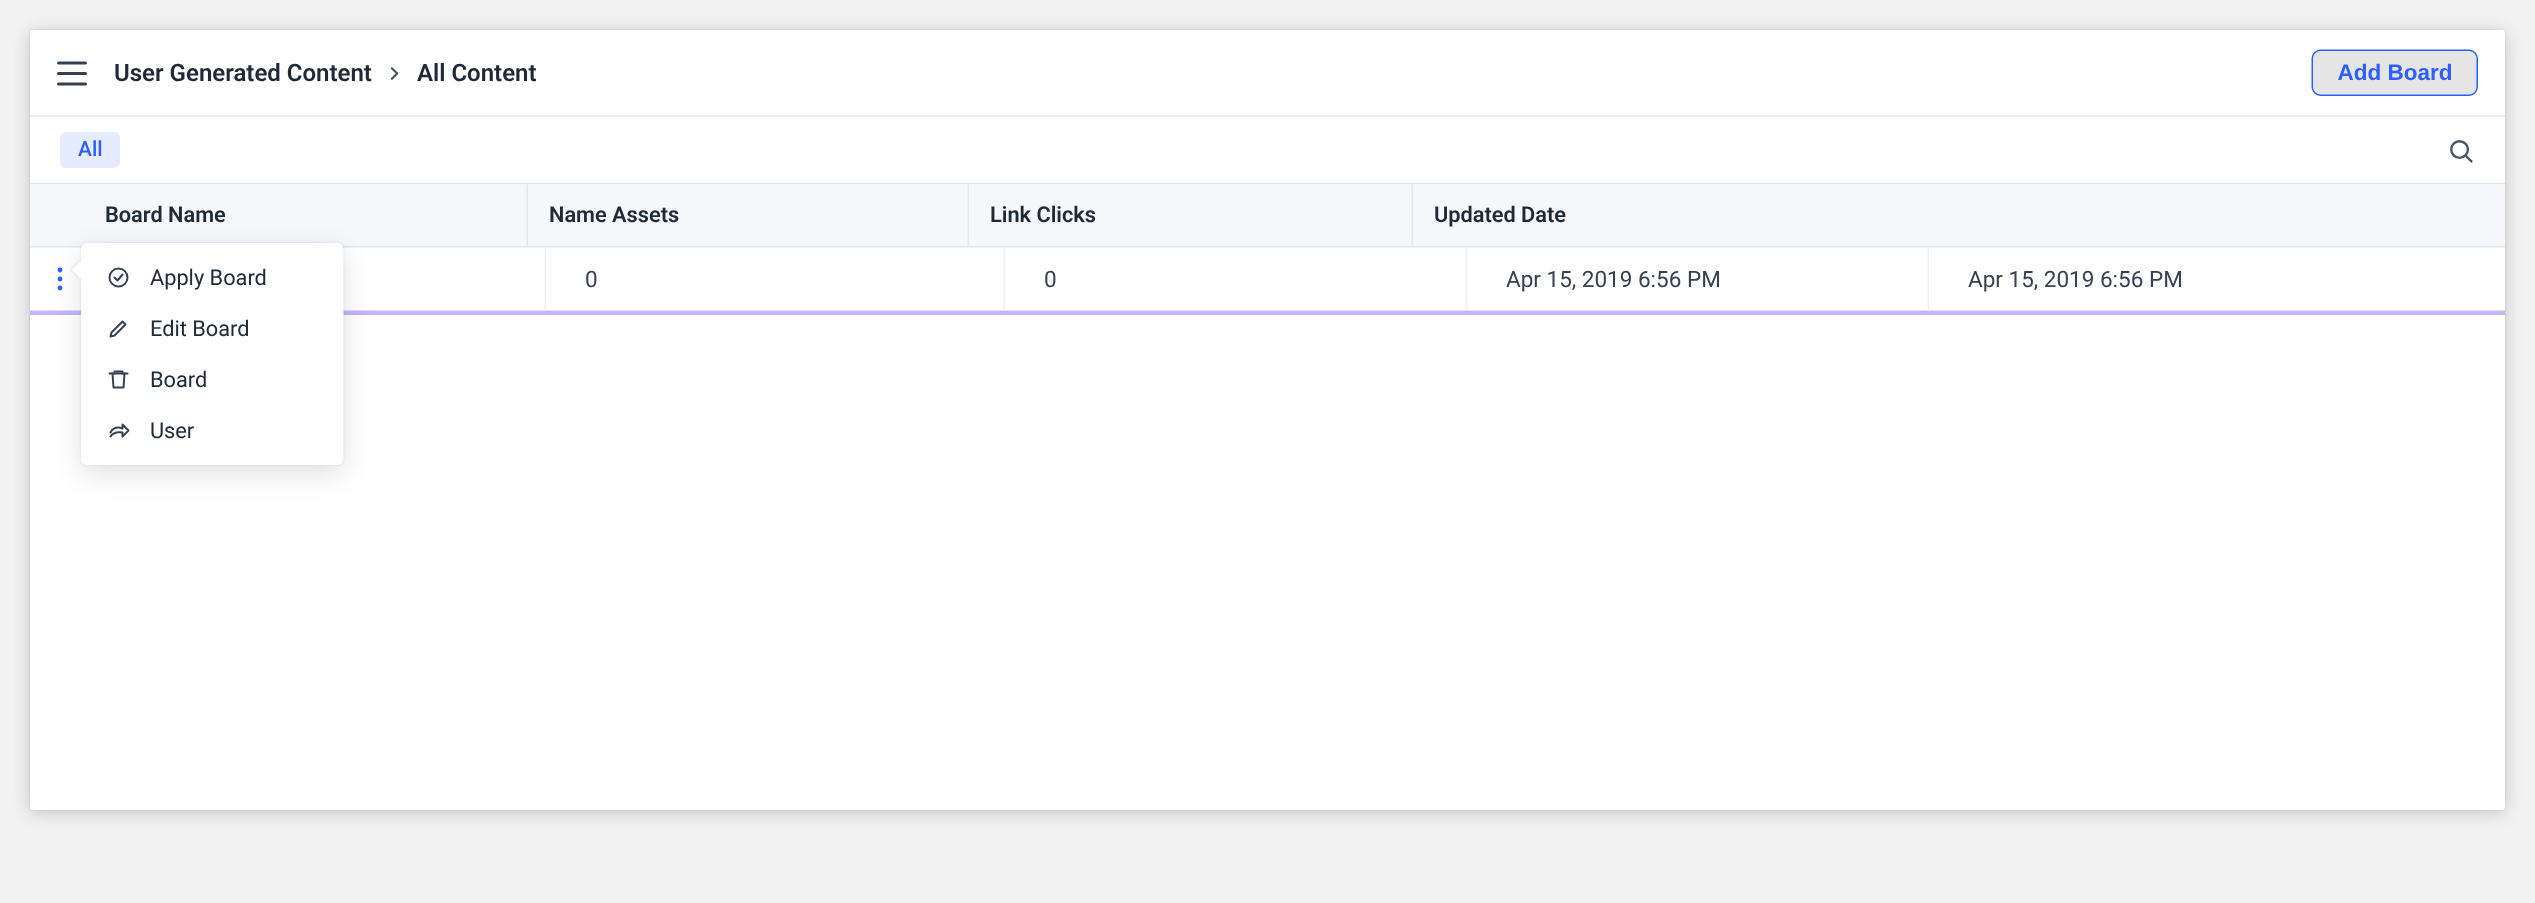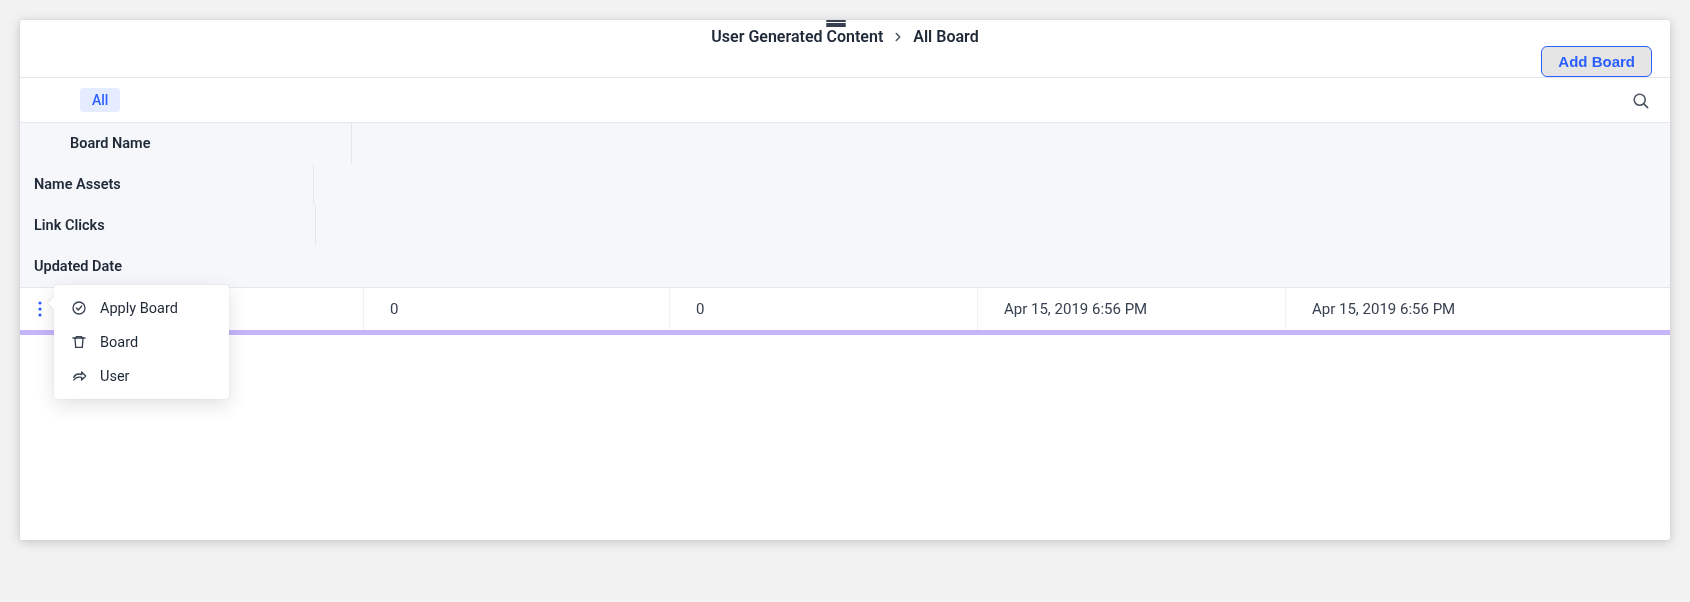--- a/index.html
+++ b/index.html
@@ -16,21 +16,20 @@
   min-height: 520px;
   overflow: hidden;
   position: relative;
 }
 .header {
   height: 58px;
   display: flex;
   align-items: center;
   padding: 0 18px 0 18px;
   border-bottom: 1px solid #e5e7eb;
-  flex-direction: column;
 }
 .hamburger {
   width: 20px;
   height: 16px;
   display: flex;
   flex-direction: column;
   justify-content: space-between;
   cursor: pointer;
   margin-right: 18px;
 }
@@ -70,57 +69,55 @@
   border-bottom: 1px solid #e5e7eb;
 }
 .pill {
   background: #e6ecff;
   color: #2b5fff;
   border-radius: 4px;
   padding: 4px 12px;
   font-size: 14px;
   font-weight: 500;
   cursor: pointer;
-  margin-left: 40px;
 }
 .search-icon {
   margin-left: auto;
   cursor: pointer;
   color: #4b5563;
   display: flex;
   align-items: center;
 }
 .table-header {
   display: flex;
   background: #f5f7fa;
   border-bottom: 1px solid #e5e7eb;
   font-size: 14.5px;
   font-weight: 600;
   color: #1f2937;
-  flex-direction: column;
 }
 .col { padding: 12px 14px; display:flex; align-items:center; }
 .col-name { width: 332px; padding-left: 50px;}
 .col-assets { width: 294px; }
 .col-clicks { width: 296px; }
 .col-created { width: 296px; }
 .col-updated { flex: 1; }
 .table-header .col { border-right: 1px solid #e5e7eb;}
 .table-header .col:last-child{border-right:none}
 .sort-icon {
   margin-left: 8px;
   color: #2b5fff;
   display:flex;
   align-items:center;
 }
 .table-row {
   display: flex;
   font-size: 15px;
   color: #374151;
-  border-bottom: 5px solid #c4b5fd;
+  border-bottom: 3px solid #c4b5fd;
   gap: 12px;
 }
 .table-row .col { border-right: 1px solid #f1f1f1;}
 .table-row .col:last-child{border-right:none}
 .row-actions-container{
   position:relative;
   width:40px;
   display:flex;
   align-items:center;
   justify-content:center;
@@ -179,21 +176,21 @@
         <span></span>
         <span></span>
     </div>
     <div class="breadcrumb">
       <span>User Generated Content</span>
       <span class="chevron">
         <svg width="14" height="14" viewBox="0 0 24 24" fill="none" stroke="#4b5563" stroke-width="2.5" stroke-linecap="round" stroke-linejoin="round">
             <polyline points="9 18 15 12 9 6"></polyline>
           </svg>
       </span>
-      <span>All Board</span>
+      <span>All Content</span>
     </div>
     <button class="add-btn">Add Board</button>
   </div>
 
   <div class="filter-bar">
     <div class="pill">All</div>
     <div class="search-icon">
       <svg width="19" height="19" viewBox="0 0 24 24" fill="none" stroke="currentColor" stroke-width="2" stroke-linecap="round" stroke-linejoin="round">
           <circle cx="11" cy="11" r="7"></circle>
           <line x1="21" y1="21" x2="16.2" y2="16.2"></line>
@@ -223,20 +220,28 @@
             <svg width="16" height="16" viewBox="0 0 24 24" fill="none" stroke="currentColor" stroke-width="2" stroke-linecap="round" stroke-linejoin="round">
                 <circle cx="12" cy="12" r="9"></circle>
                 <polyline points="8 12 11 15 16 9"></polyline>
               </svg>
           </span>
           <span>Apply Board</span>
         </div>
         <div class="menu-item">
           <span class="mi-icon">
             <svg width="16" height="16" viewBox="0 0 24 24" fill="none" stroke="currentColor" stroke-width="2" stroke-linecap="round" stroke-linejoin="round">
+                <path d="M4 20l4-1 11-11-3-3L5 16l-1 4z"></path>
+              </svg>
+          </span>
+          <span>Edit Board</span>
+        </div>
+        <div class="menu-item">
+          <span class="mi-icon">
+            <svg width="16" height="16" viewBox="0 0 24 24" fill="none" stroke="currentColor" stroke-width="2" stroke-linecap="round" stroke-linejoin="round">
                 <polyline points="3 6 5 6 21 6"></polyline>
                 <path d="M8 6V4h8v2"></path>
                 <path d="M6 6l1 14h10l1-14"></path>
               </svg>
           </span>
           <span>Board</span>
         </div>
         <div class="menu-item">
           <span class="mi-icon">
             <svg width="16" height="16" viewBox="0 0 24 24" fill="none" stroke="currentColor" stroke-width="2" stroke-linecap="round" stroke-linejoin="round">

